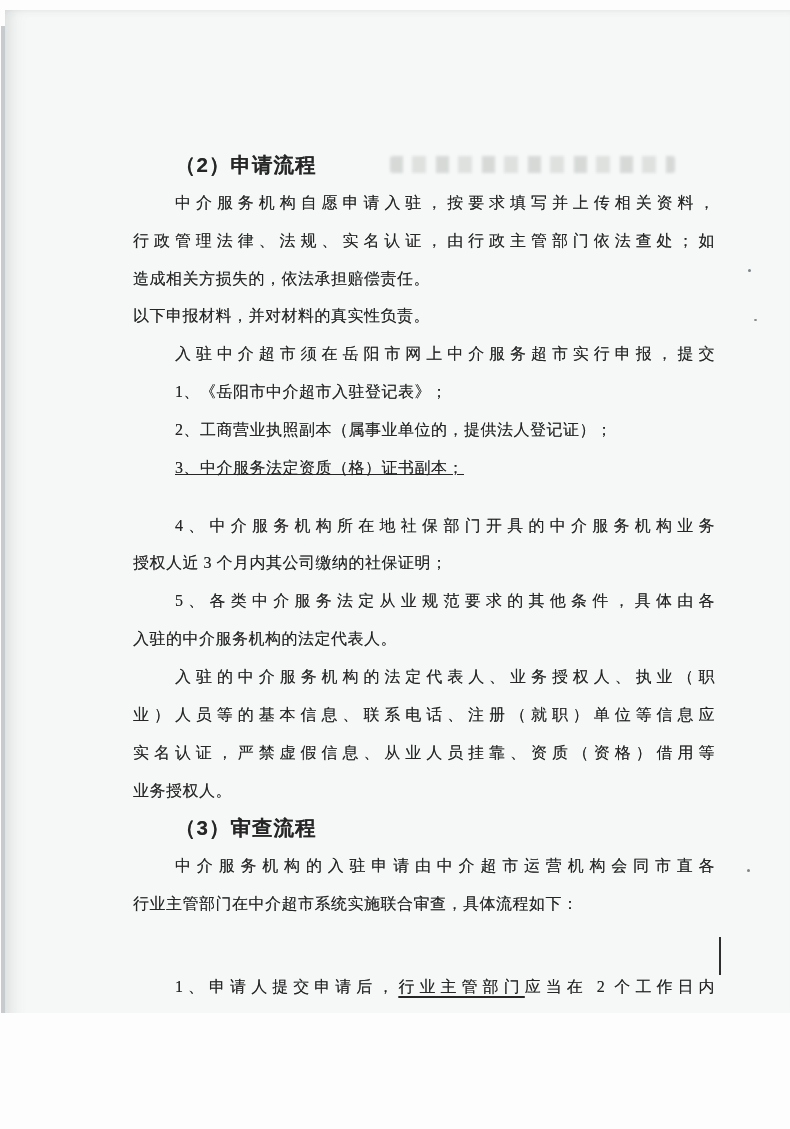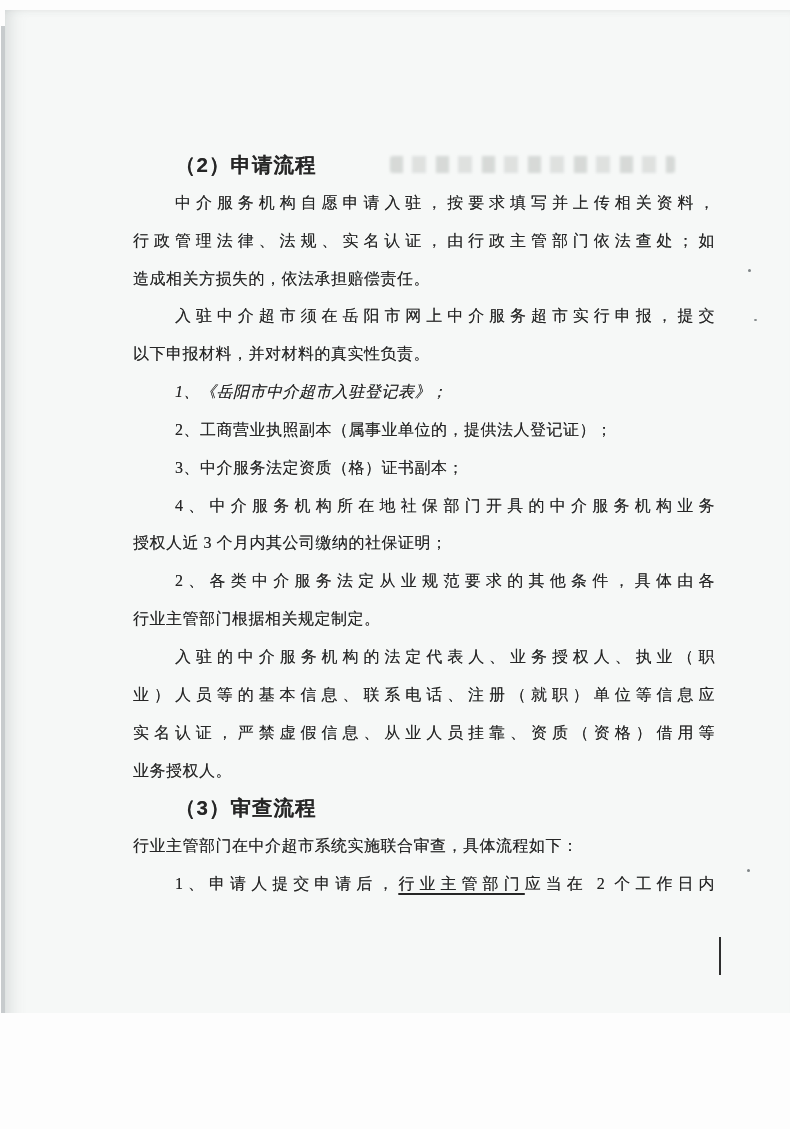--- a/index.html
+++ b/index.html
@@ -117,35 +117,36 @@
 <div class="scan">
   <div class="paper"></div>
   <div class="edge-left"></div>
   <div class="edge-bottom"></div>
   <div class="bleed"></div>
   <div class="text-block">
       <div class="line heading" style="padding-left: 42px;">（2）申请流程</div>
       <div class="line fill" style="padding-left: 42px;">中介服务机构自愿申请入驻，按要求填写并上传相关资料，</div>
       <div class="line fill">行政管理法律、法规、实名认证，由行政主管部门依法查处；如</div>
       <div class="line">造成相关方损失的，依法承担赔偿责任。</div>
+      <div class="line">以下申报材料，并对材料的真实性负责。</div>
       <div class="line fill" style="padding-left: 42px;">入驻中介超市须在岳阳市网上中介服务超市实行申报，提交</div>
-      <div class="line">以下申报材料，并对材料的真实性负责。</div>
-      <div class="line" style="padding-left: 42px; font-style: italic;">1、《岳阳市中介超市入驻登记表》；</div>
+      <div class="line" style="padding-left: 42px;">1、《岳阳市中介超市入驻登记表》；</div>
       <div class="line" style="padding-left: 42px;">2、工商营业执照副本（属事业单位的，提供法人登记证）；</div>
-      <div class="line" style="padding-left: 42px;">3、中介服务法定资质（格）证书副本；</div>
-      <div class="line fill" style="padding-left: 42px;">4、中介服务机构所在地社保部门开具的中介服务机构业务</div>
+      <div class="line" style="padding-left: 42px; text-decoration: underline;">3、中介服务法定资质（格）证书副本；</div>
+      <div class="line fill" style="padding-left: 42px; margin-top: 20px;">4、中介服务机构所在地社保部门开具的中介服务机构业务</div>
       <div class="line">授权人近 3 个月内其公司缴纳的社保证明；</div>
-      <div class="line fill" style="padding-left: 42px;">2、各类中介服务法定从业规范要求的其他条件，具体由各</div>
-      <div class="line">行业主管部门根据相关规定制定。</div>
+      <div class="line fill" style="padding-left: 42px;">5、各类中介服务法定从业规范要求的其他条件，具体由各</div>
+      <div class="line">入驻的中介服务机构的法定代表人。</div>
       <div class="line fill" style="padding-left: 42px;">入驻的中介服务机构的法定代表人、业务授权人、执业（职</div>
       <div class="line fill">业）人员等的基本信息、联系电话、注册（就职）单位等信息应</div>
       <div class="line fill">实名认证，严禁虚假信息、从业人员挂靠、资质（资格）借用等</div>
       <div class="line">业务授权人。</div>
       <div class="line heading" style="padding-left: 42px;">（3）审查流程</div>
+      <div class="line fill" style="padding-left: 42px;">中介服务机构的入驻申请由中介超市运营机构会同市直各</div>
       <div class="line">行业主管部门在中介超市系统实施联合审查，具体流程如下：</div>
-      <div class="line fill" style="padding-left: 42px;"><span>1、申请人提交申请后，</span><span class="u">行业主管部门</span><span>应当在 2 个工作日内</span></div>
+      <div class="line fill" style="padding-left: 42px; margin-top: 45px;"><span>1、申请人提交申请后，</span><span class="u">行业主管部门</span><span>应当在 2 个工作日内</span></div>
     </div>
   <div class="caret"></div>
   <div class="speck s1"></div>
   <div class="speck s2"></div>
   <div class="speck s3"></div>
   <div class="footer">— 6 —</div>
 </div>
 
 </body></html>

